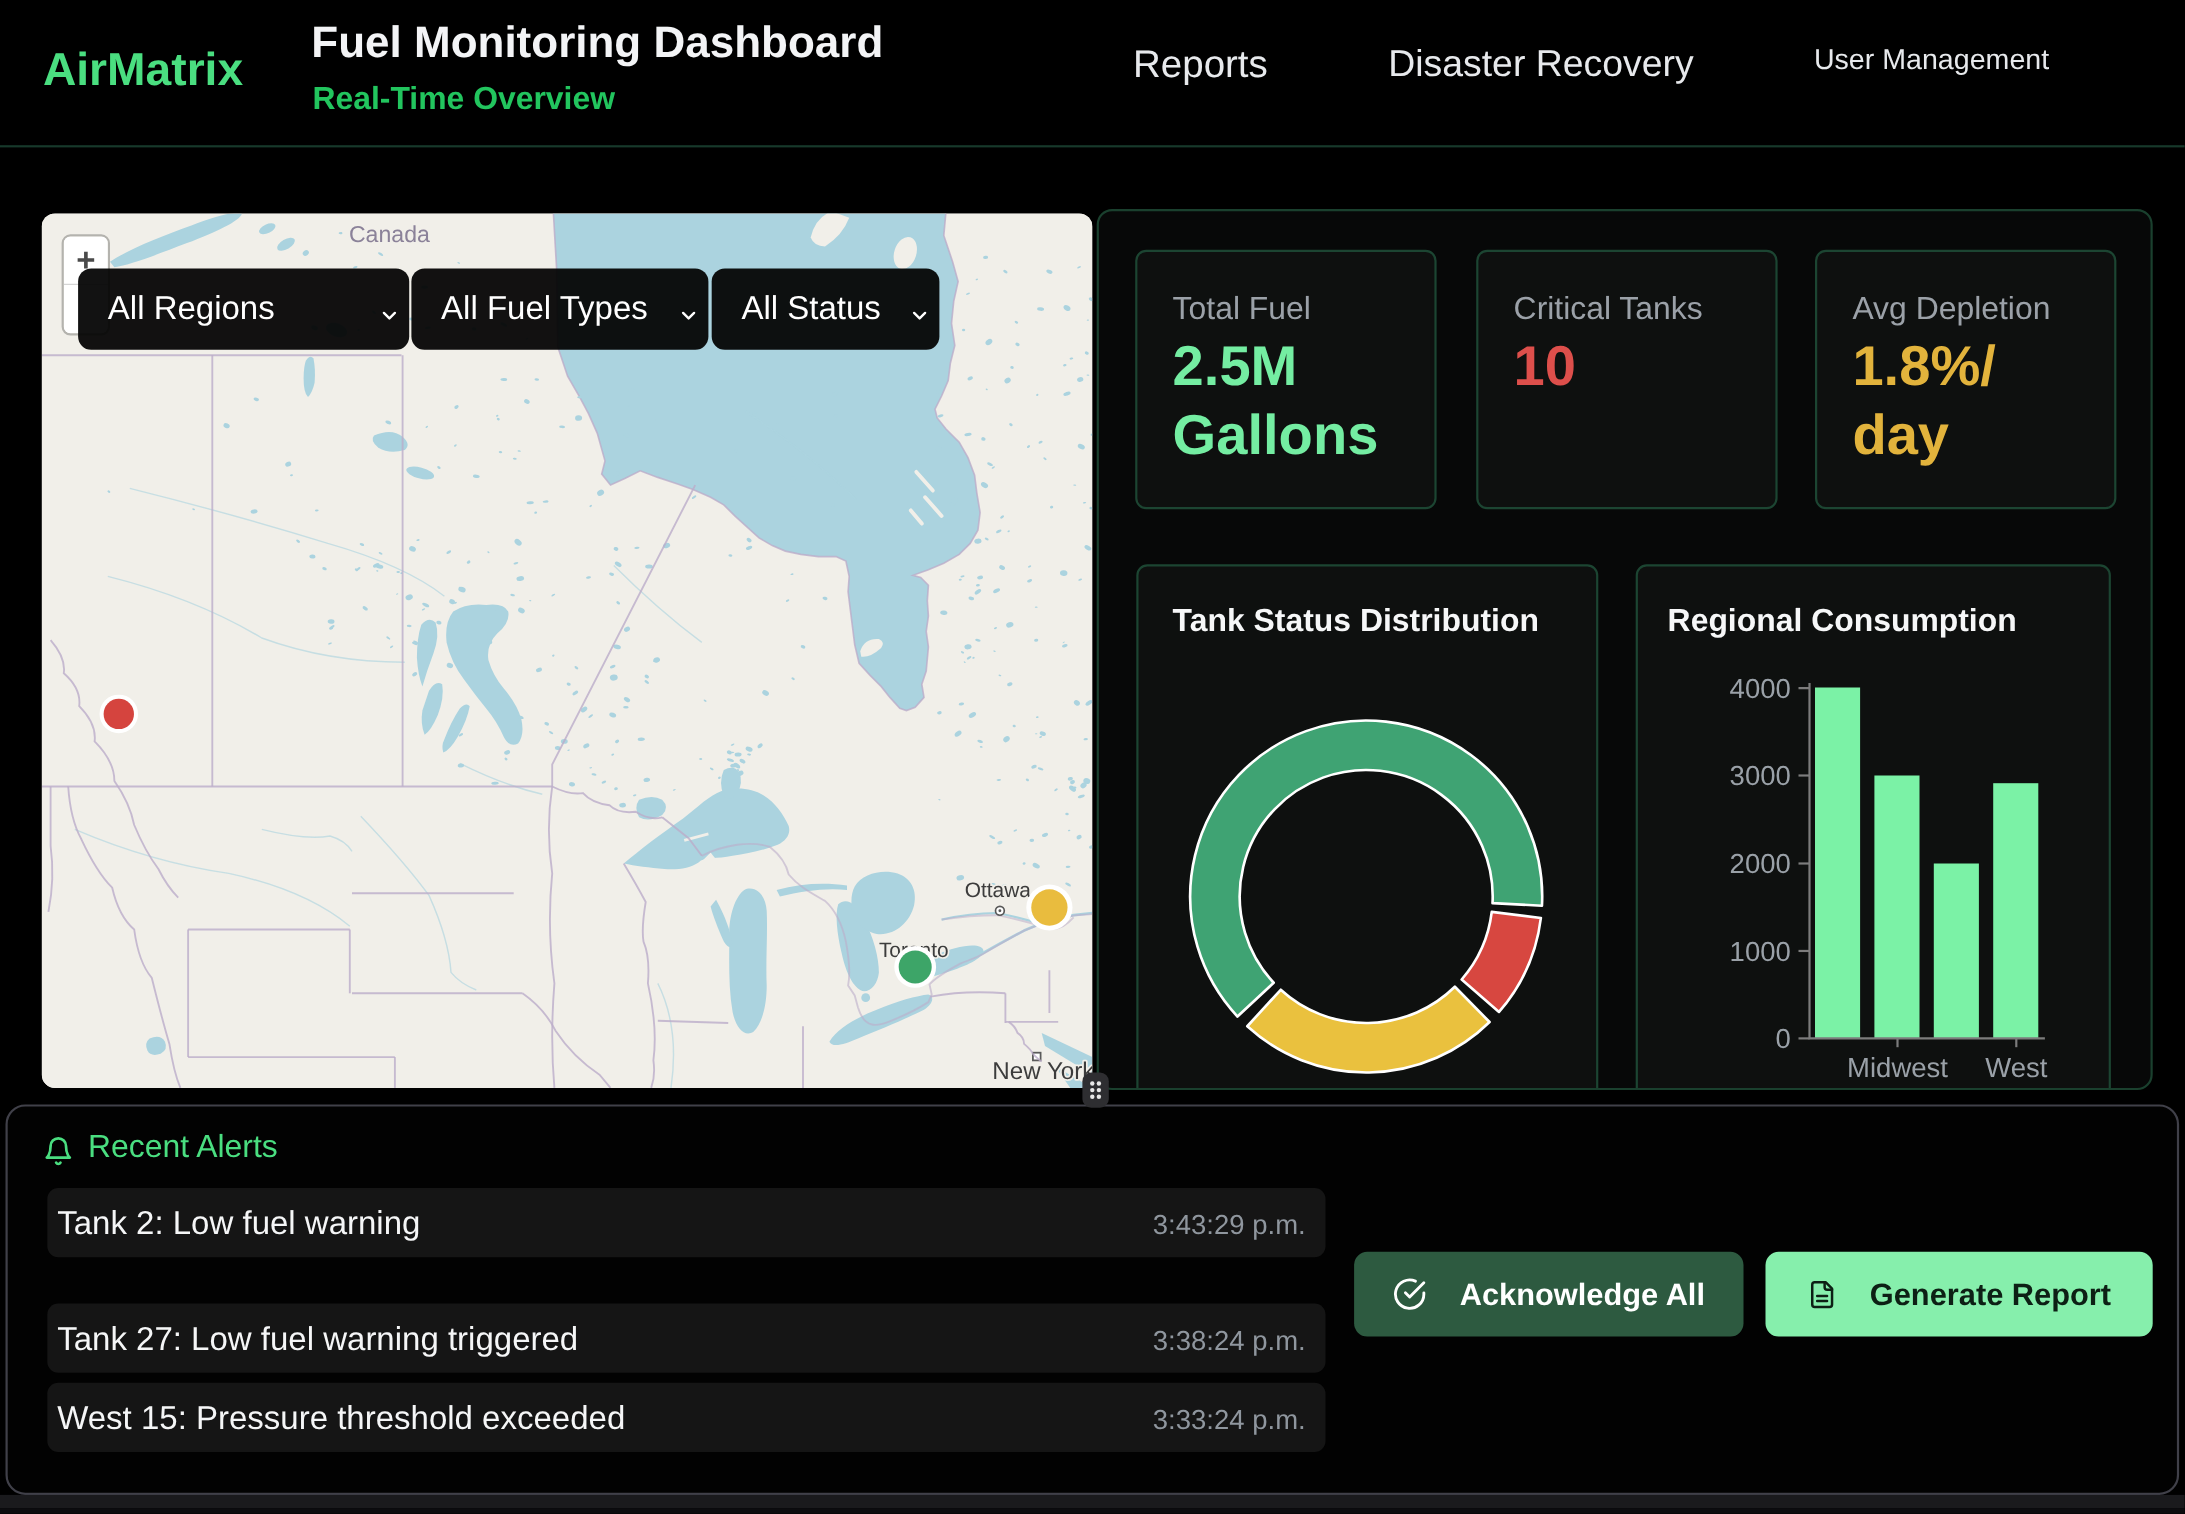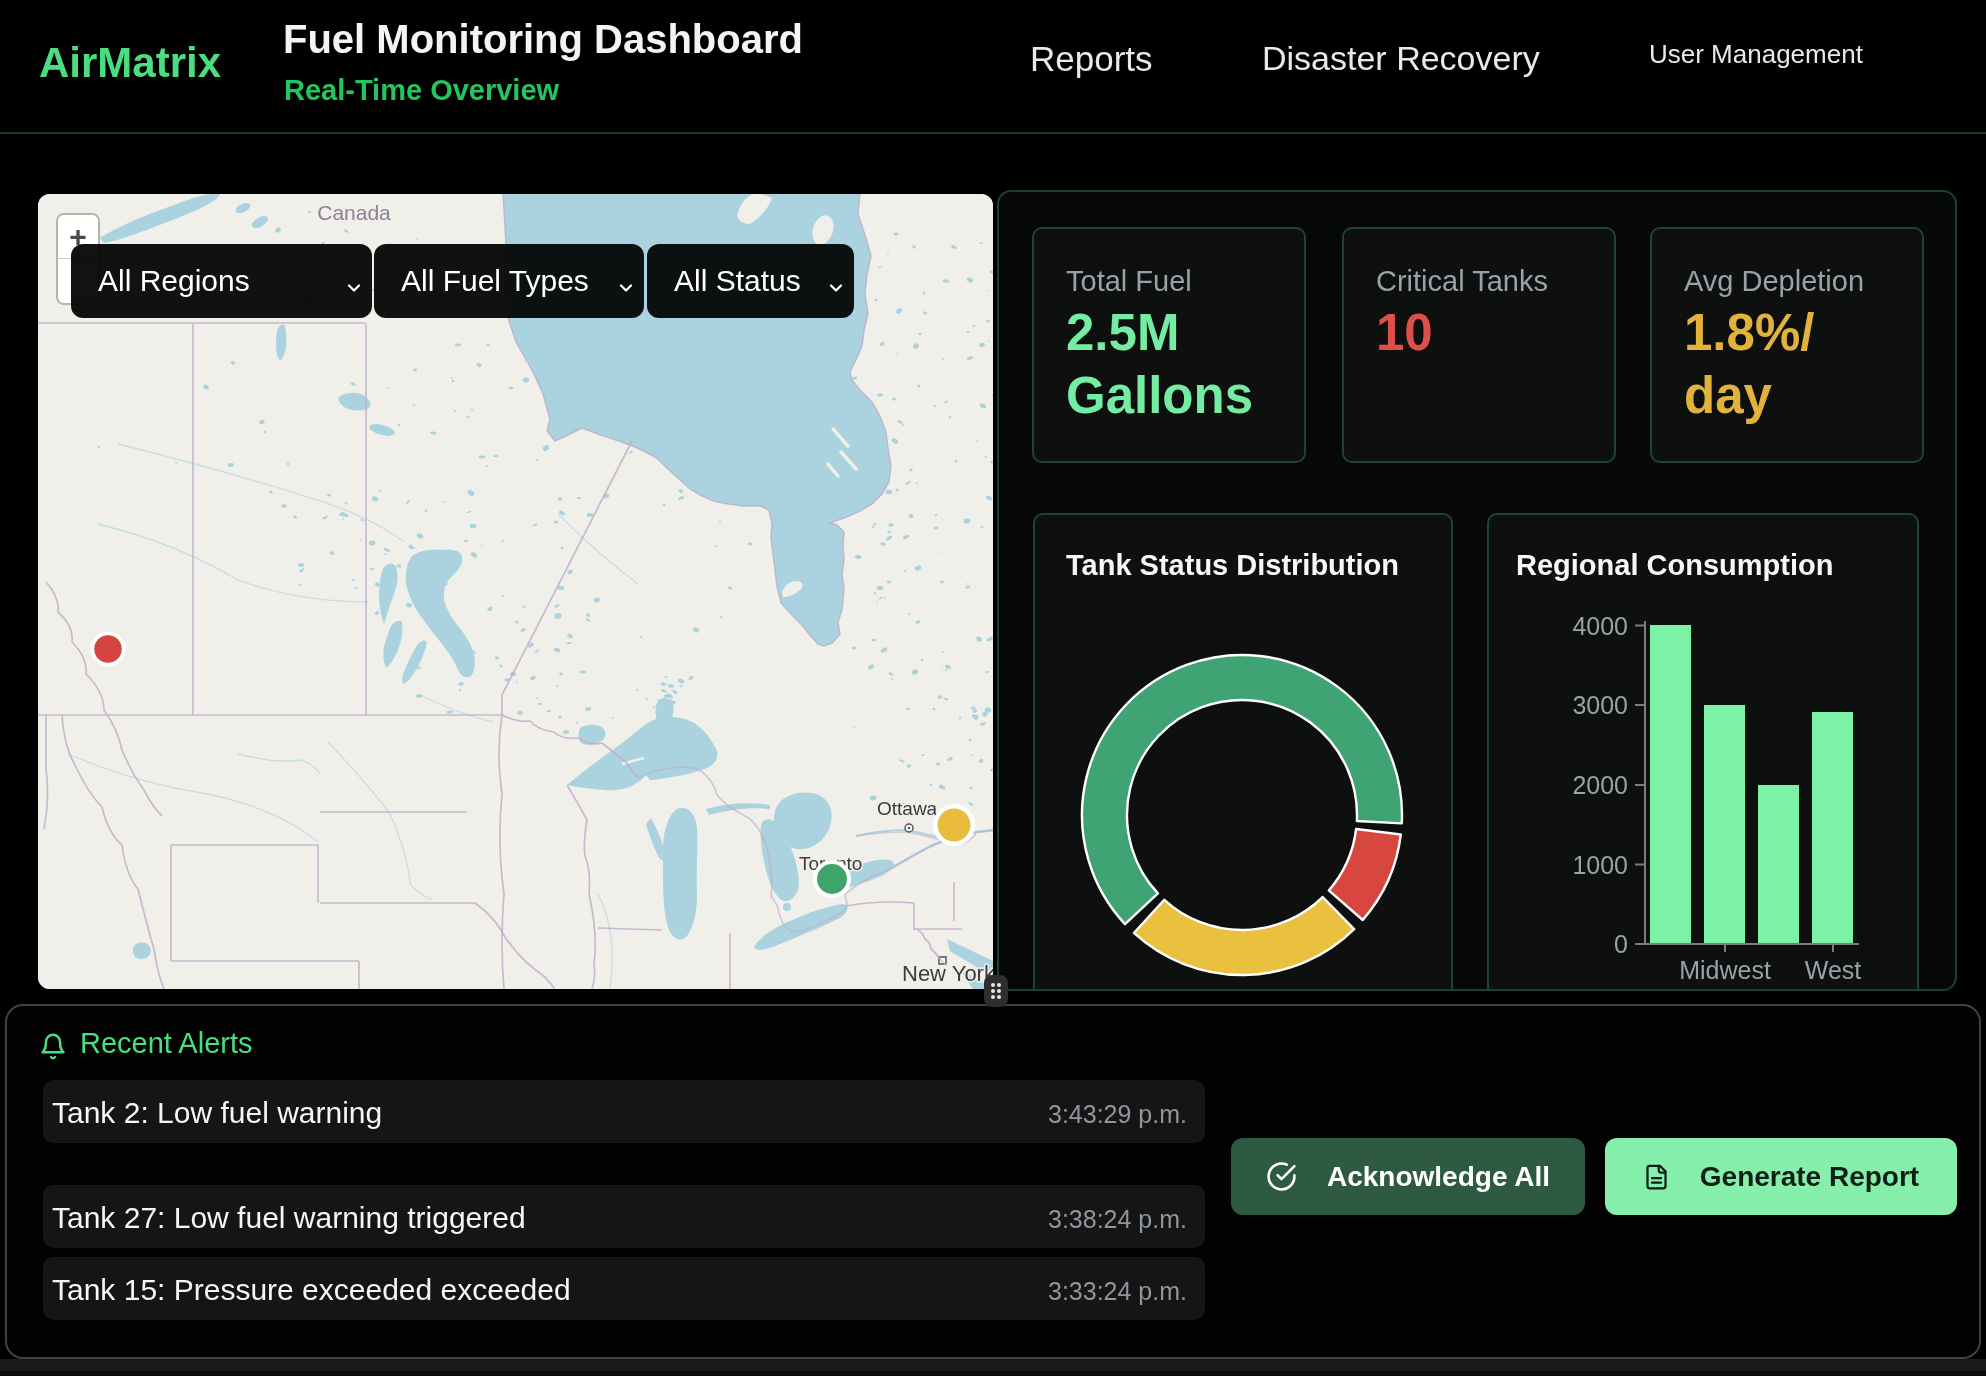--- a/index.html
+++ b/index.html
@@ -559,21 +559,21 @@
   <div id="alerts-title">Recent Alerts</div>
   <div class="arow" style="top:74px">
       <span class="msg">Tank 2: Low fuel warning</span>
       <span class="tm">3:43:29 p.m.</span>
     </div>
   <div class="arow" style="top:179px">
       <span class="msg">Tank 27: Low fuel warning triggered</span>
       <span class="tm">3:38:24 p.m.</span>
     </div>
   <div class="arow" style="top:251px">
-      <span class="msg">Tank 15: Pressure exceeded exceeded</span>
+      <span class="msg">West 15: Pressure threshold exceeded</span>
       <span class="tm">3:33:24 p.m.</span>
     </div>
 </div>
 
 <div class="btn" style="left:1231px; width:354px; background:#2d5a40; color:#fff; z-index:6">
   <span style="margin-right:30px; display:flex">
       <svg width="31" height="31" viewBox="0 0 24 24" fill="none" stroke="#ffffff" stroke-width="2" stroke-linecap="round" stroke-linejoin="round">
         <path d="M22 11.08V12a10 10 0 1 1-5.93-9.14"></path>
         <polyline points="22 4 12 14.01 9 11.01"></polyline>
       </svg>

